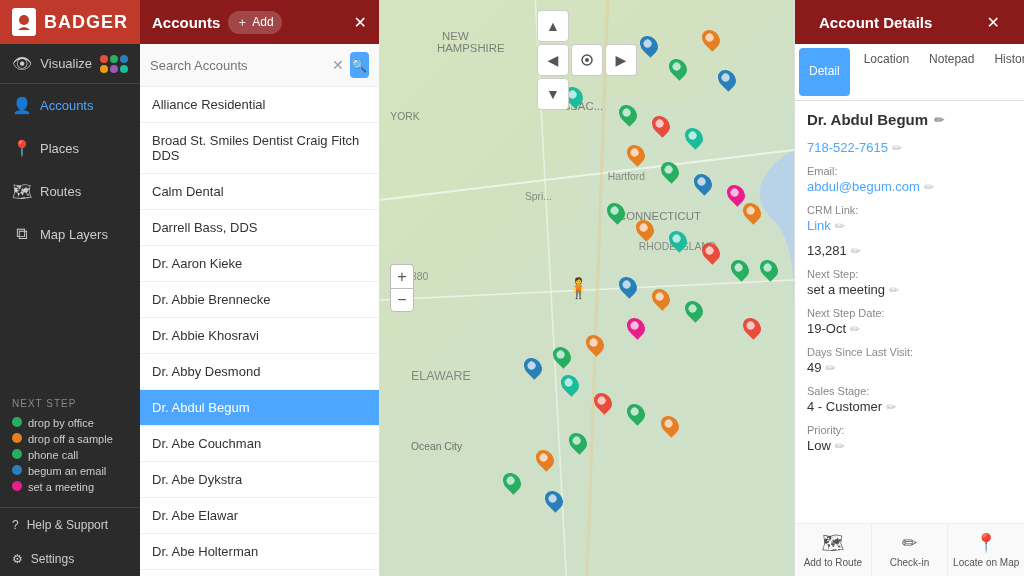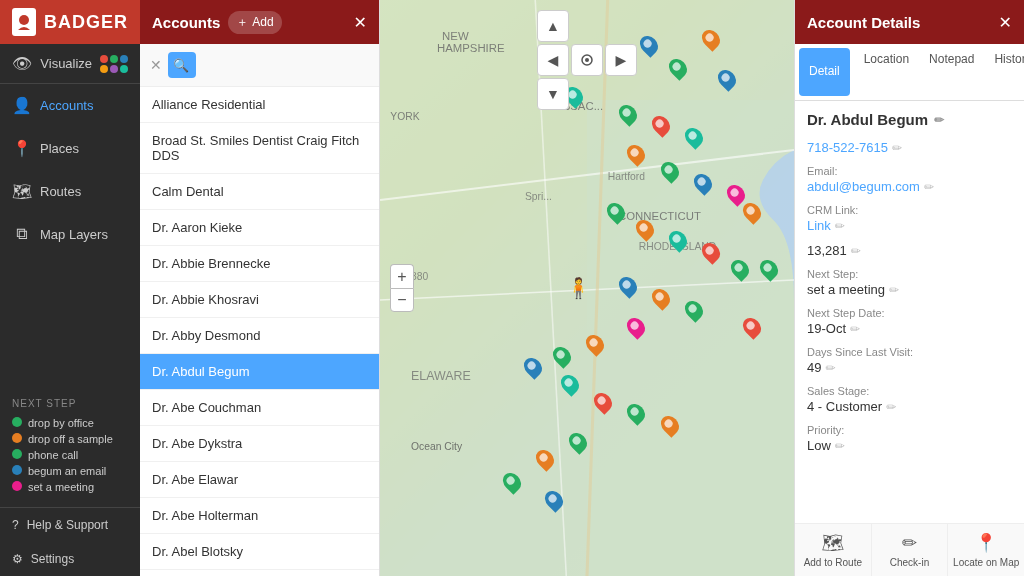--- a/index.html
+++ b/index.html
@@ -279,21 +279,21 @@
       background: #fff;
       display: flex;
       flex-direction: column;
       flex-shrink: 0;
       height: 576px;
       border-left: 1px solid #ddd;
     }
     .detail-header {
       background: #8b1a1a;
       color: #fff;
-      padding: 0 12px;
+      padding: 0 24px;
       height: 44px;
       display: flex;
       align-items: center;
       justify-content: space-between;
     }
     .detail-title {
       font-size: 15px;
       font-weight: 600;
     }
     .detail-tabs {
@@ -447,28 +447,30 @@
     <div class="accounts-header-left">
       <span class="accounts-title">Accounts</span>
       <div class="add-btn">
         <span>＋</span>
         <span>Add</span>
       </div>
     </div>
     <span class="close-btn">✕</span>
   </div>
   <div class="search-bar">
+    <input class="search-input" type="text" placeholder="Search Accounts" style="">
     <span class="search-clear">✕</span>
     <button class="search-go">🔍</button>
   </div>
   <div class="accounts-list">
 
   <div class="account-item">Alliance Residential</div>
       <div class="account-item">Broad St. Smiles Dentist Craig Fitch DDS</div>
       <div class="account-item">Calm Dental</div>
+      <div class="account-item">Darrell Bass, DDS</div>
       <div class="account-item">Dr. Aaron Kieke</div>
       <div class="account-item">Dr. Abbie Brennecke</div>
       <div class="account-item">Dr. Abbie Khosravi</div>
       <div class="account-item">Dr. Abby Desmond</div>
       <div class="account-item selected">Dr. Abdul Begum</div>
       <div class="account-item">Dr. Abe Couchman</div>
       <div class="account-item">Dr. Abe Dykstra</div>
       <div class="account-item">Dr. Abe Elawar</div>
       <div class="account-item">Dr. Abe Holterman</div>
       <div class="account-item">Dr. Abel Blotsky</div>

